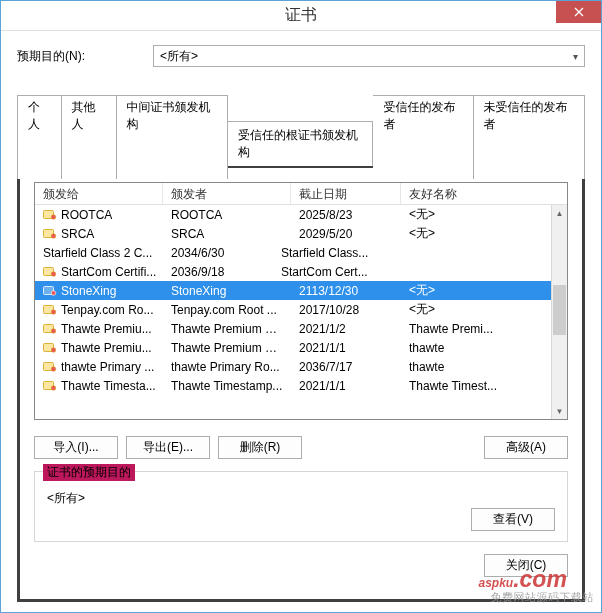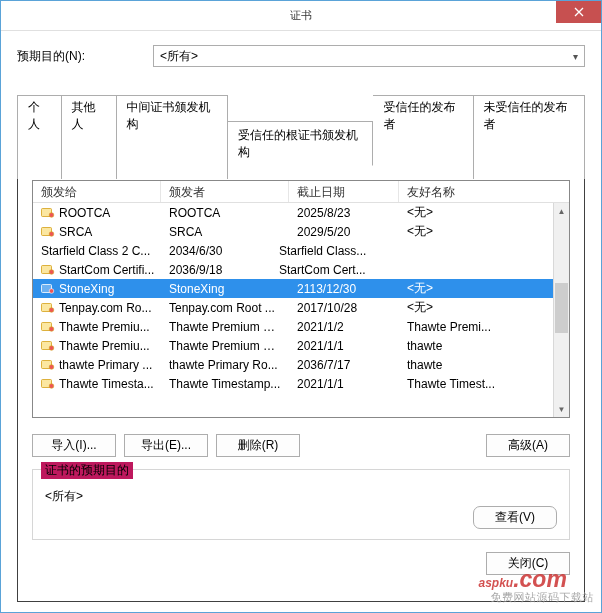--- a/index.html
+++ b/index.html
@@ -1,31 +1,31 @@
 <!DOCTYPE html>
 <html><head>
 <meta charset="utf-8">
 <style>
 * { box-sizing: border-box; margin: 0; padding: 0; font-family: "Microsoft YaHei", "Segoe UI", Tahoma, sans-serif; font-size: 12px; }
 body { background: #fff; width: 602px; height: 613px; overflow: hidden; position: relative; }
 .window { width: 602px; height: 613px; border: 1px solid #5aa3d8; background: #fff; display: flex; flex-direction: column; }
 .titlebar { height: 30px; background: #fff; display: flex; align-items: center; justify-content: center; position: relative; border-bottom: 1px solid #e0e0e0; }
-.titlebar-text { color: #333; font-size: 11px; }
+.titlebar-text { color: #333; font-size: 16px; }
 .close-btn { position: absolute; right: 0; top: 0; width: 45px; height: 22px; background: #c75050; color: #fff; display: flex; align-items: center; justify-content: center; font-size: 12px; cursor: pointer; }
 .close-btn svg { width: 10px; height: 10px; }
 .content { flex: 1; padding: 14px 16px 10px 16px; display: flex; flex-direction: column; }
 .purpose-row { display: flex; align-items: center; margin-bottom: 14px; }
 .purpose-label { width: 136px; }
 .purpose-select { flex: 1; height: 22px; border: 1px solid #adadad; padding: 0 6px; display: flex; align-items: center; justify-content: space-between; background: #fff; }
 .purpose-select .chev { font-size: 10px; color: #555; }
 .tabstrip { display: flex; position: relative; z-index: 2; }
 .tab { padding: 3px 10px 4px 10px; border: 1px solid #adadad; border-bottom: none; background: #fff; margin-right: 0; position: relative; top: 14px; cursor: pointer; }
 .tab + .tab { border-left: none; }
 .tab.active { background: #fff; padding-top: 5px; top: 0; z-index: 3; border-bottom: 1px solid #fff; margin-bottom: -1px; margin-top: 40px; }
-.tabpanel { border: 1px solid #404040; padding: 14px 14px 12px 14px; display: flex; flex-direction: column; flex: 1; }
+.tabpanel { border: 3px solid #404040; padding: 14px 14px 12px 14px; display: flex; flex-direction: column; flex: 1; }
 .listview { border: 1px solid #888; height: 238px; display: flex; flex-direction: column; }
 .lv-head { height: 22px; display: flex; background: #fff; border-bottom: 1px solid #e0e0e0; }
 .lv-hcell { padding: 3px 8px; border-right: 1px solid #e6e6e6; color: #333; text-align: left; white-space: nowrap; overflow: hidden; }
 .lv-hcell.c1 { width: 128px; }
 .lv-hcell.c2 { width: 128px; }
 .lv-hcell.c3 { width: 110px; }
 .lv-hcell.c4 { flex: 1; border-right: none; margin-right: 16px; }
 .lv-body { flex: 1; overflow: hidden; position: relative; }
 .lv-row { height: 19px; display: flex; align-items: center; }
 .lv-row.selected { background: #2e90eb; color: #fff; }
@@ -40,21 +40,21 @@
 .scroll-arrow { position: absolute; left: 0; right: 0; height: 16px; display: flex; align-items: center; justify-content: center; color: #666; font-size: 8px; }
 .scroll-arrow.up { top: 0; }
 .scroll-arrow.down { bottom: 0; }
 .btn-row { display: flex; gap: 8px; margin-top: 16px; }
 .btn { min-width: 84px; height: 23px; border: 1px solid #adadad; background: #fdfdfd; display: flex; align-items: center; justify-content: center; cursor: pointer; padding: 0 12px; }
 .spacer { flex: 1; }
 .groupbox { border: 1px solid #d6d6d6; margin-top: 12px; padding: 10px 12px 10px 12px; position: relative; }
 .groupbox-title { position: absolute; top: -8px; left: 8px; background: #be185d; padding: 0 4px; }
 .gb-content { display: flex; align-items: flex-start; }
 .gb-text { flex: 1; padding-top: 8px; }
-.gb-btn { margin-top: 26px; border-radius: 7px; }
+.gb-btn { margin-top: 26px; }
 .bottom-row { display: flex; justify-content: flex-end; gap: 8px; margin-top: 12px; }
 .watermark { position: absolute; right: 8px; bottom: 8px; font-family: Georgia, serif; color: #c33; font-weight: bold; font-style: italic; font-size: 26px; pointer-events: none; opacity: 0.85; }
 .watermark small { font-size: 11px; color: #999; display: block; font-style: normal; font-weight: normal; font-family: Liberation Sans, sans-serif; letter-spacing: 0.5px; margin-top: -4px; margin-left: 12px; }
 </style>
 </head>
 <body>
 
 <div class="window">
   <div class="titlebar">
     <span class="titlebar-text">证书</span>

